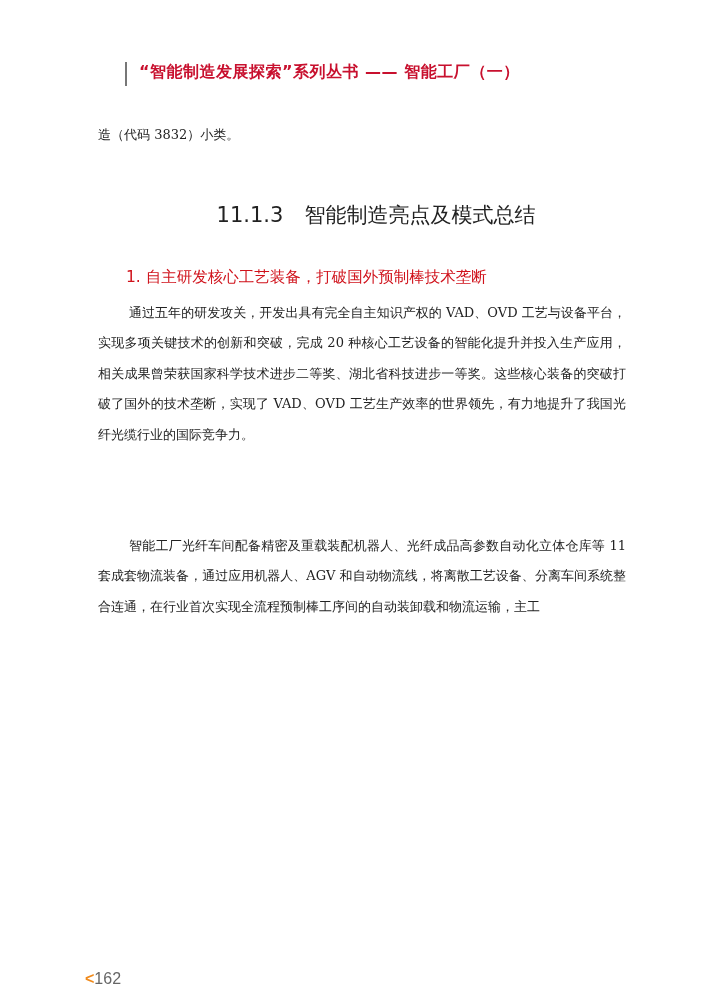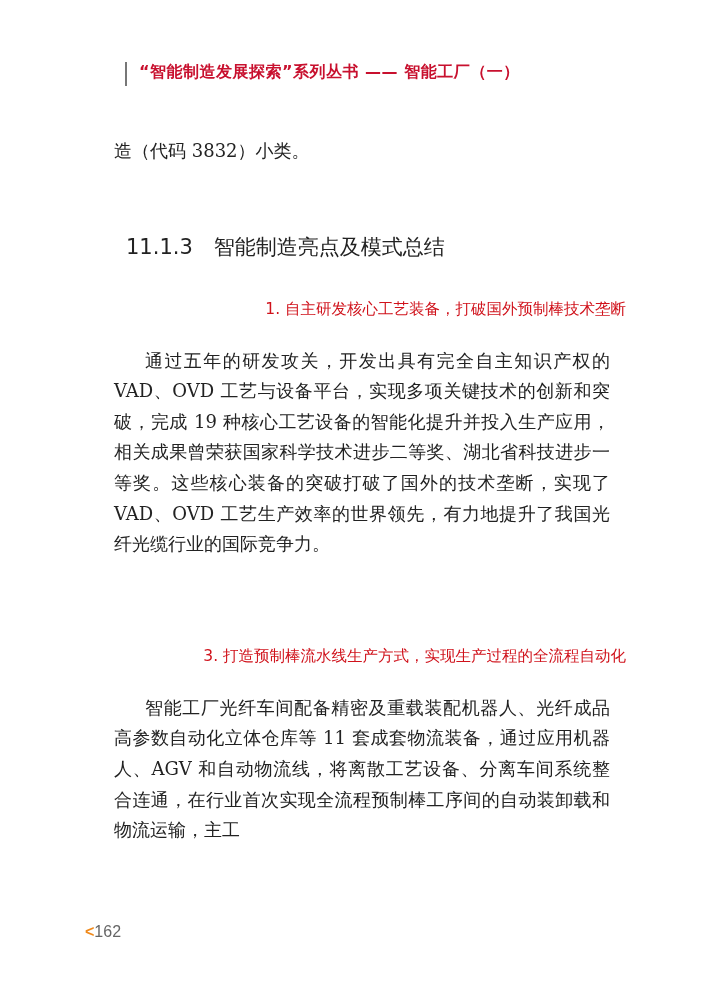--- a/index.html
+++ b/index.html
@@ -3,54 +3,53 @@
 <meta charset="utf-8">
 <style>
   html, body { margin: 0; padding: 0; background: #ffffff; }
   body { width: 721px; height: 1005px; position: relative; overflow: hidden;
          font-family: "DejaVu Serif", "Liberation Serif", serif; color: #222; }
   .running-head { position: absolute; left: 86px; top: 62px; height: 26px; display: flex; align-items: flex-start; padding-left: 39px; }
   .running-head .bar { width: 2px; height: 24px; background: #777; margin-right: 12px; }
   .running-head .title { color: #c8102e; font-weight: bold; font-size: 16px; letter-spacing: 0.5px;
          font-family: "DejaVu Sans", "Liberation Sans", sans-serif; }
   .content { position: absolute; left: 98px; top: 120px; width: 528px; }
-  p.body { margin: 16px; font-size: 18px; line-height: 30.6px; text-align: justify; }
+  p.body { margin: 0; font-size: 13px; line-height: 30.6px; text-align: justify; }
   p.body.indent { text-indent: 31px; }
   .gap-s { height: 10px; }
   h2.section { margin: 0; font-family: "DejaVu Sans", "Liberation Sans", sans-serif; font-weight: normal;
-         font-size: 21px; color: #222; padding-left: 28px; }
+         font-size: 21px; color: #222; padding-left: 28px; text-align: center; }
   h3.sub { margin: 0; font-family: "DejaVu Sans", "Liberation Sans", sans-serif; font-weight: normal;
-         font-size: 15.5px; color: #d0121b; padding-left: 28px; text-align: right; }
-  .folio { position: absolute; left: 85px; top: 923px; font-family: "Liberation Sans", sans-serif; font-size: 16px; color: #666; }
+         font-size: 15.5px; color: #d0121b; padding-left: 28px; }
+  .folio { position: absolute; left: 85px; top: 970px; font-family: "Liberation Sans", sans-serif; font-size: 16px; color: #666; }
   .folio .mark { color: #f08a1c; font-weight: bold; }
 </style>
 </head>
 <body>
 
 <div class="running-head">
   <span class="bar"></span>
   <span class="title">“智能制造发展探索”系列丛书 —— 智能工厂（一）</span>
 </div>
 
 <div class="content">
   <p class="body">造（代码 3832）小类。</p>
   <div class="gap-s"></div>
 
   <div style="height:40px"></div>
   <h2 class="section">11.1.3　智能制造亮点及模式总结</h2>
 
   <div style="height:38px"></div>
   <h3 class="sub">1. 自主研发核心工艺装备，打破国外预制棒技术垄断</h3>
   <div style="height:10px"></div>
-  <p class="body indent">通过五年的研发攻关，开发出具有完全自主知识产权的 VAD、OVD 工艺与设备平台，实现多项关键技术的创新和突破，完成 19 种核心工艺设备的智能化提升并投入生产应用，相关成果曾荣获国家科学技术进步二等奖、湖北省科技进步一等奖。这些核心装备的突破打破了国外的技术垄断，实现了 VAD、OVD 工艺生产效率的世界领先，有力地提升了我国光纤光缆行业的国际竞争力。</p>
+  <p class="body indent">通过五年的研发攻关，开发出具有完全自主知识产权的 VAD、OVD 工艺与设备平台，实现多项关键技术的创新和突破，完成 20 种核心工艺设备的智能化提升并投入生产应用，相关成果曾荣获国家科学技术进步二等奖、湖北省科技进步一等奖。这些核心装备的突破打破了国外的技术垄断，实现了 VAD、OVD 工艺生产效率的世界领先，有力地提升了我国光纤光缆行业的国际竞争力。</p>
 
   <div style="height:30px"></div>
   <div style="height:10px"></div>
 
   <div style="height:30px"></div>
-  <h3 class="sub">3. 打造预制棒流水线生产方式，实现生产过程的全流程自动化</h3>
   <div style="height:10px"></div>
   <p class="body indent">智能工厂光纤车间配备精密及重载装配机器人、光纤成品高参数自动化立体仓库等 11 套成套物流装备，通过应用机器人、AGV 和自动物流线，将离散工艺设备、分离车间系统整合连通，在行业首次实现全流程预制棒工序间的自动装卸载和物流运输，主工</p>
 </div>
 
 <div class="folio">
   <span class="mark">&lt;</span><span>162</span>
 </div>
 
 </body></html>

